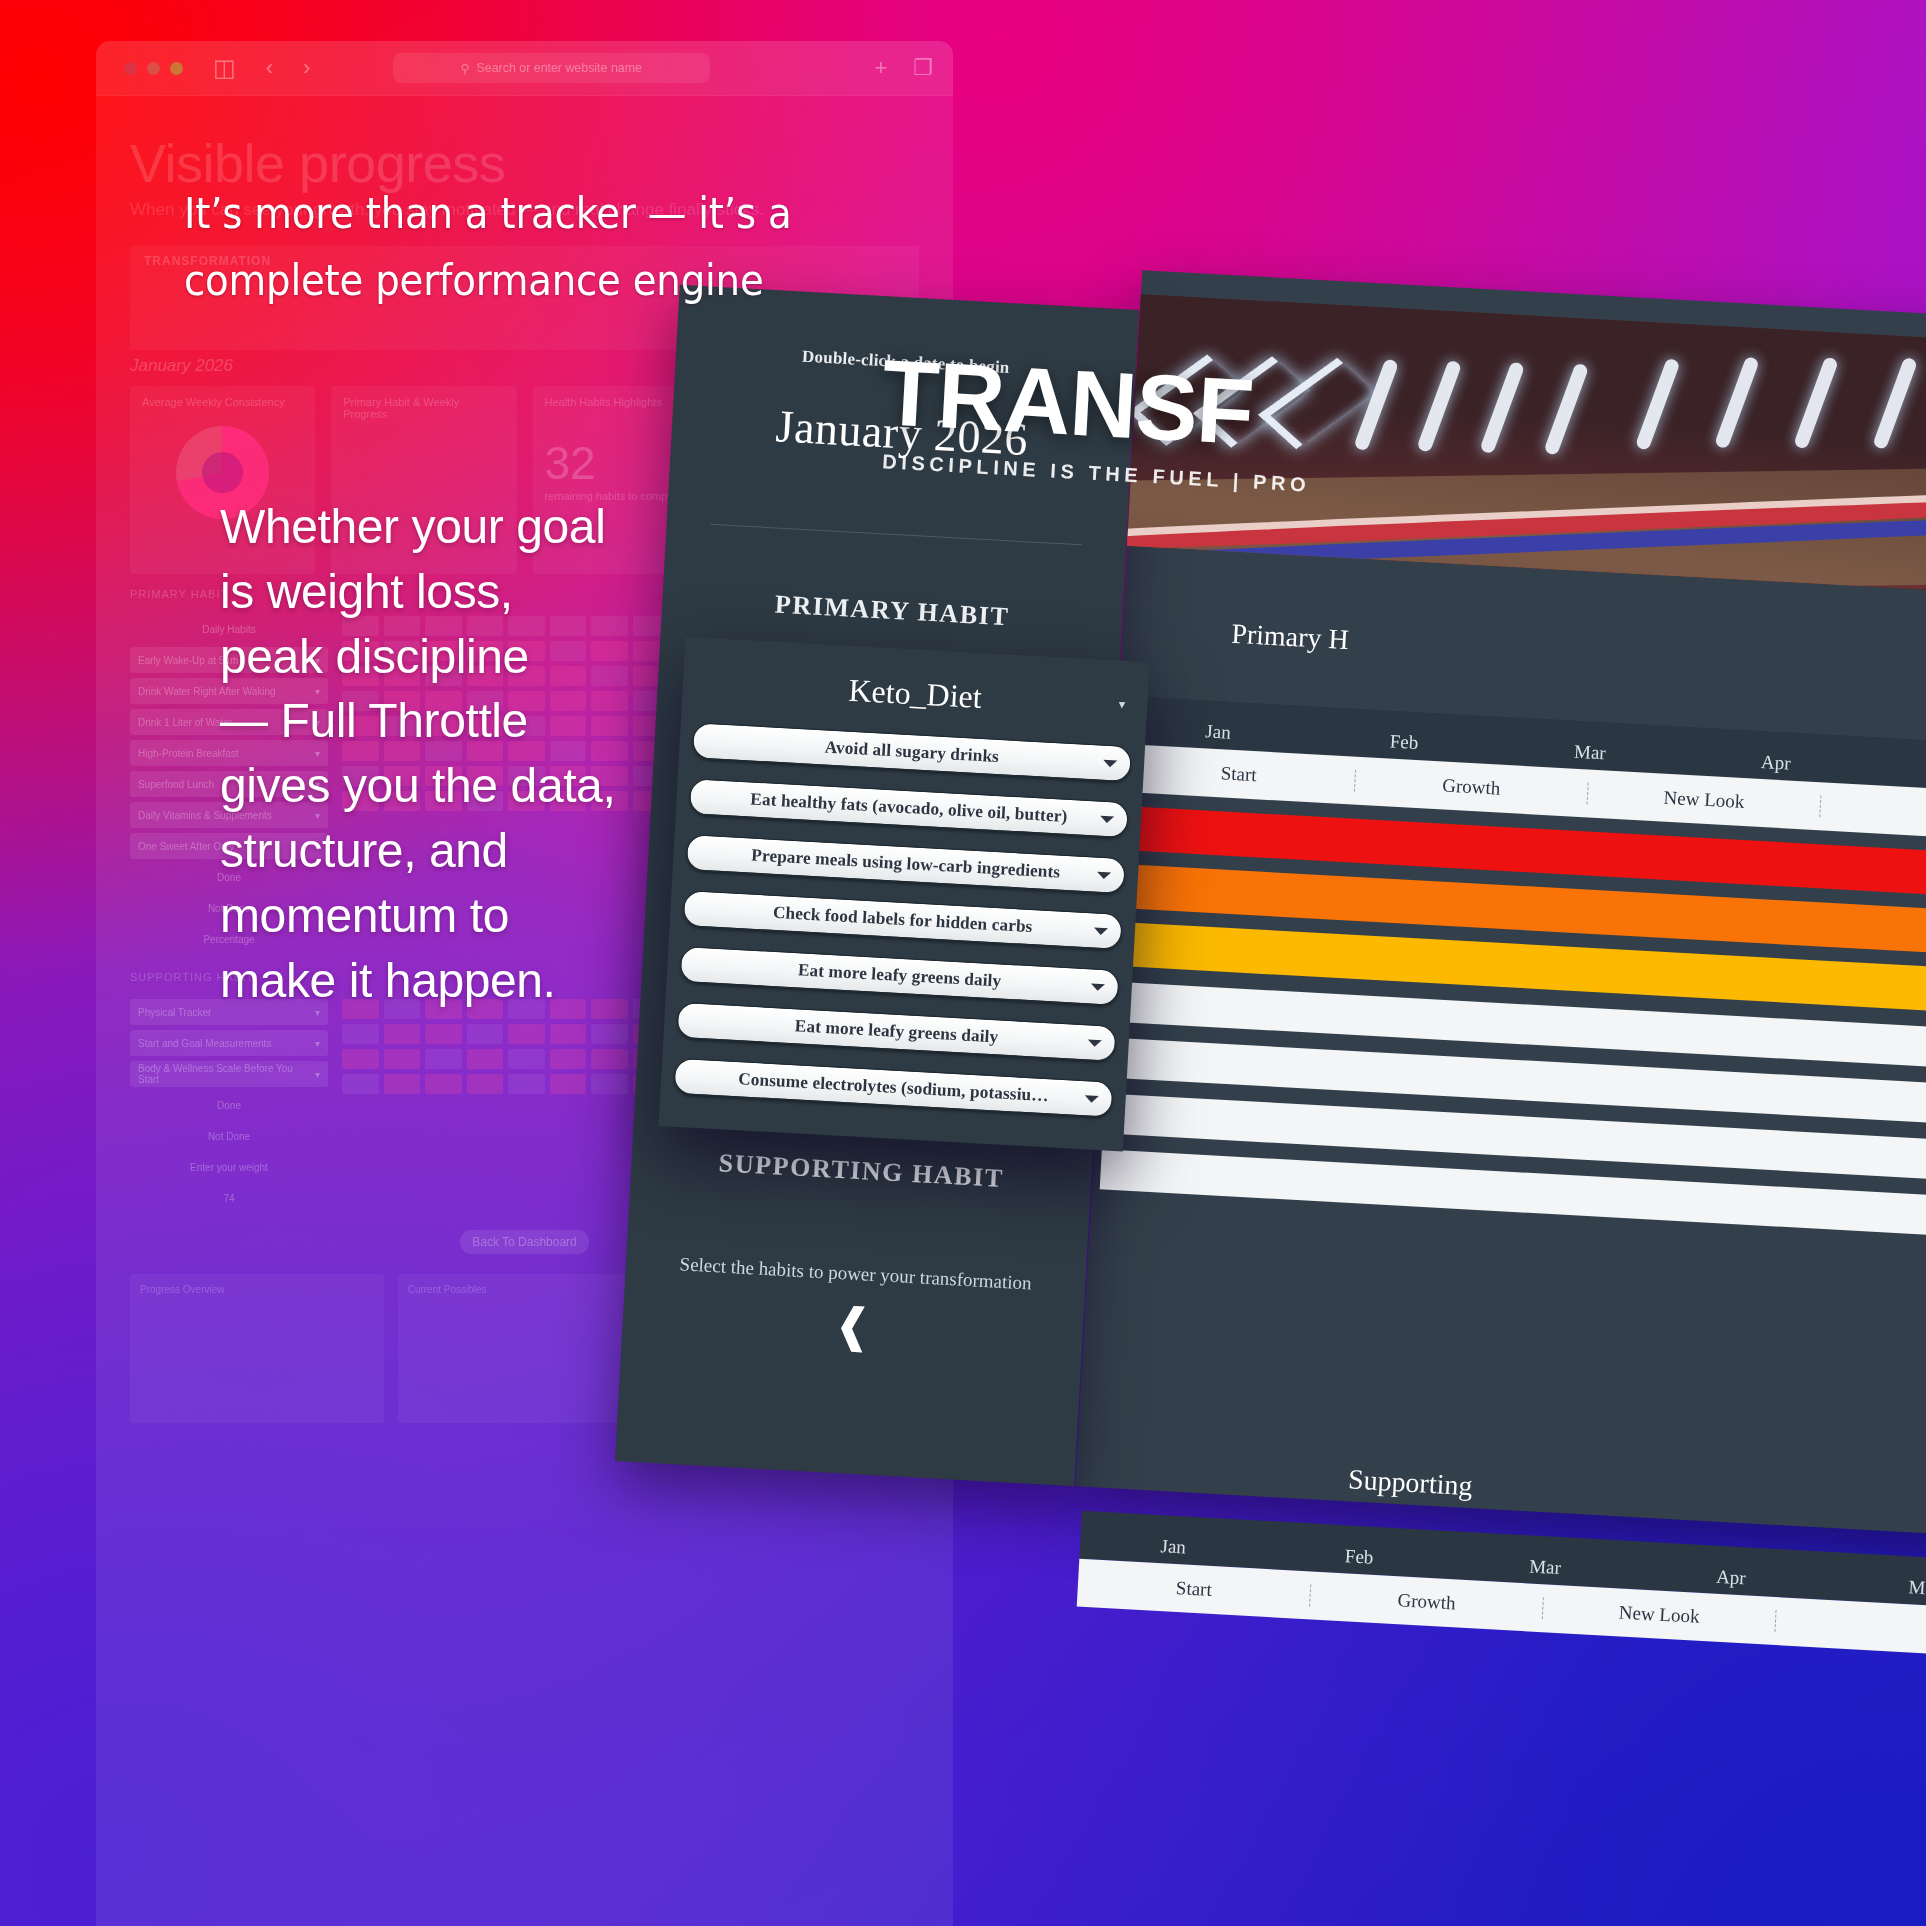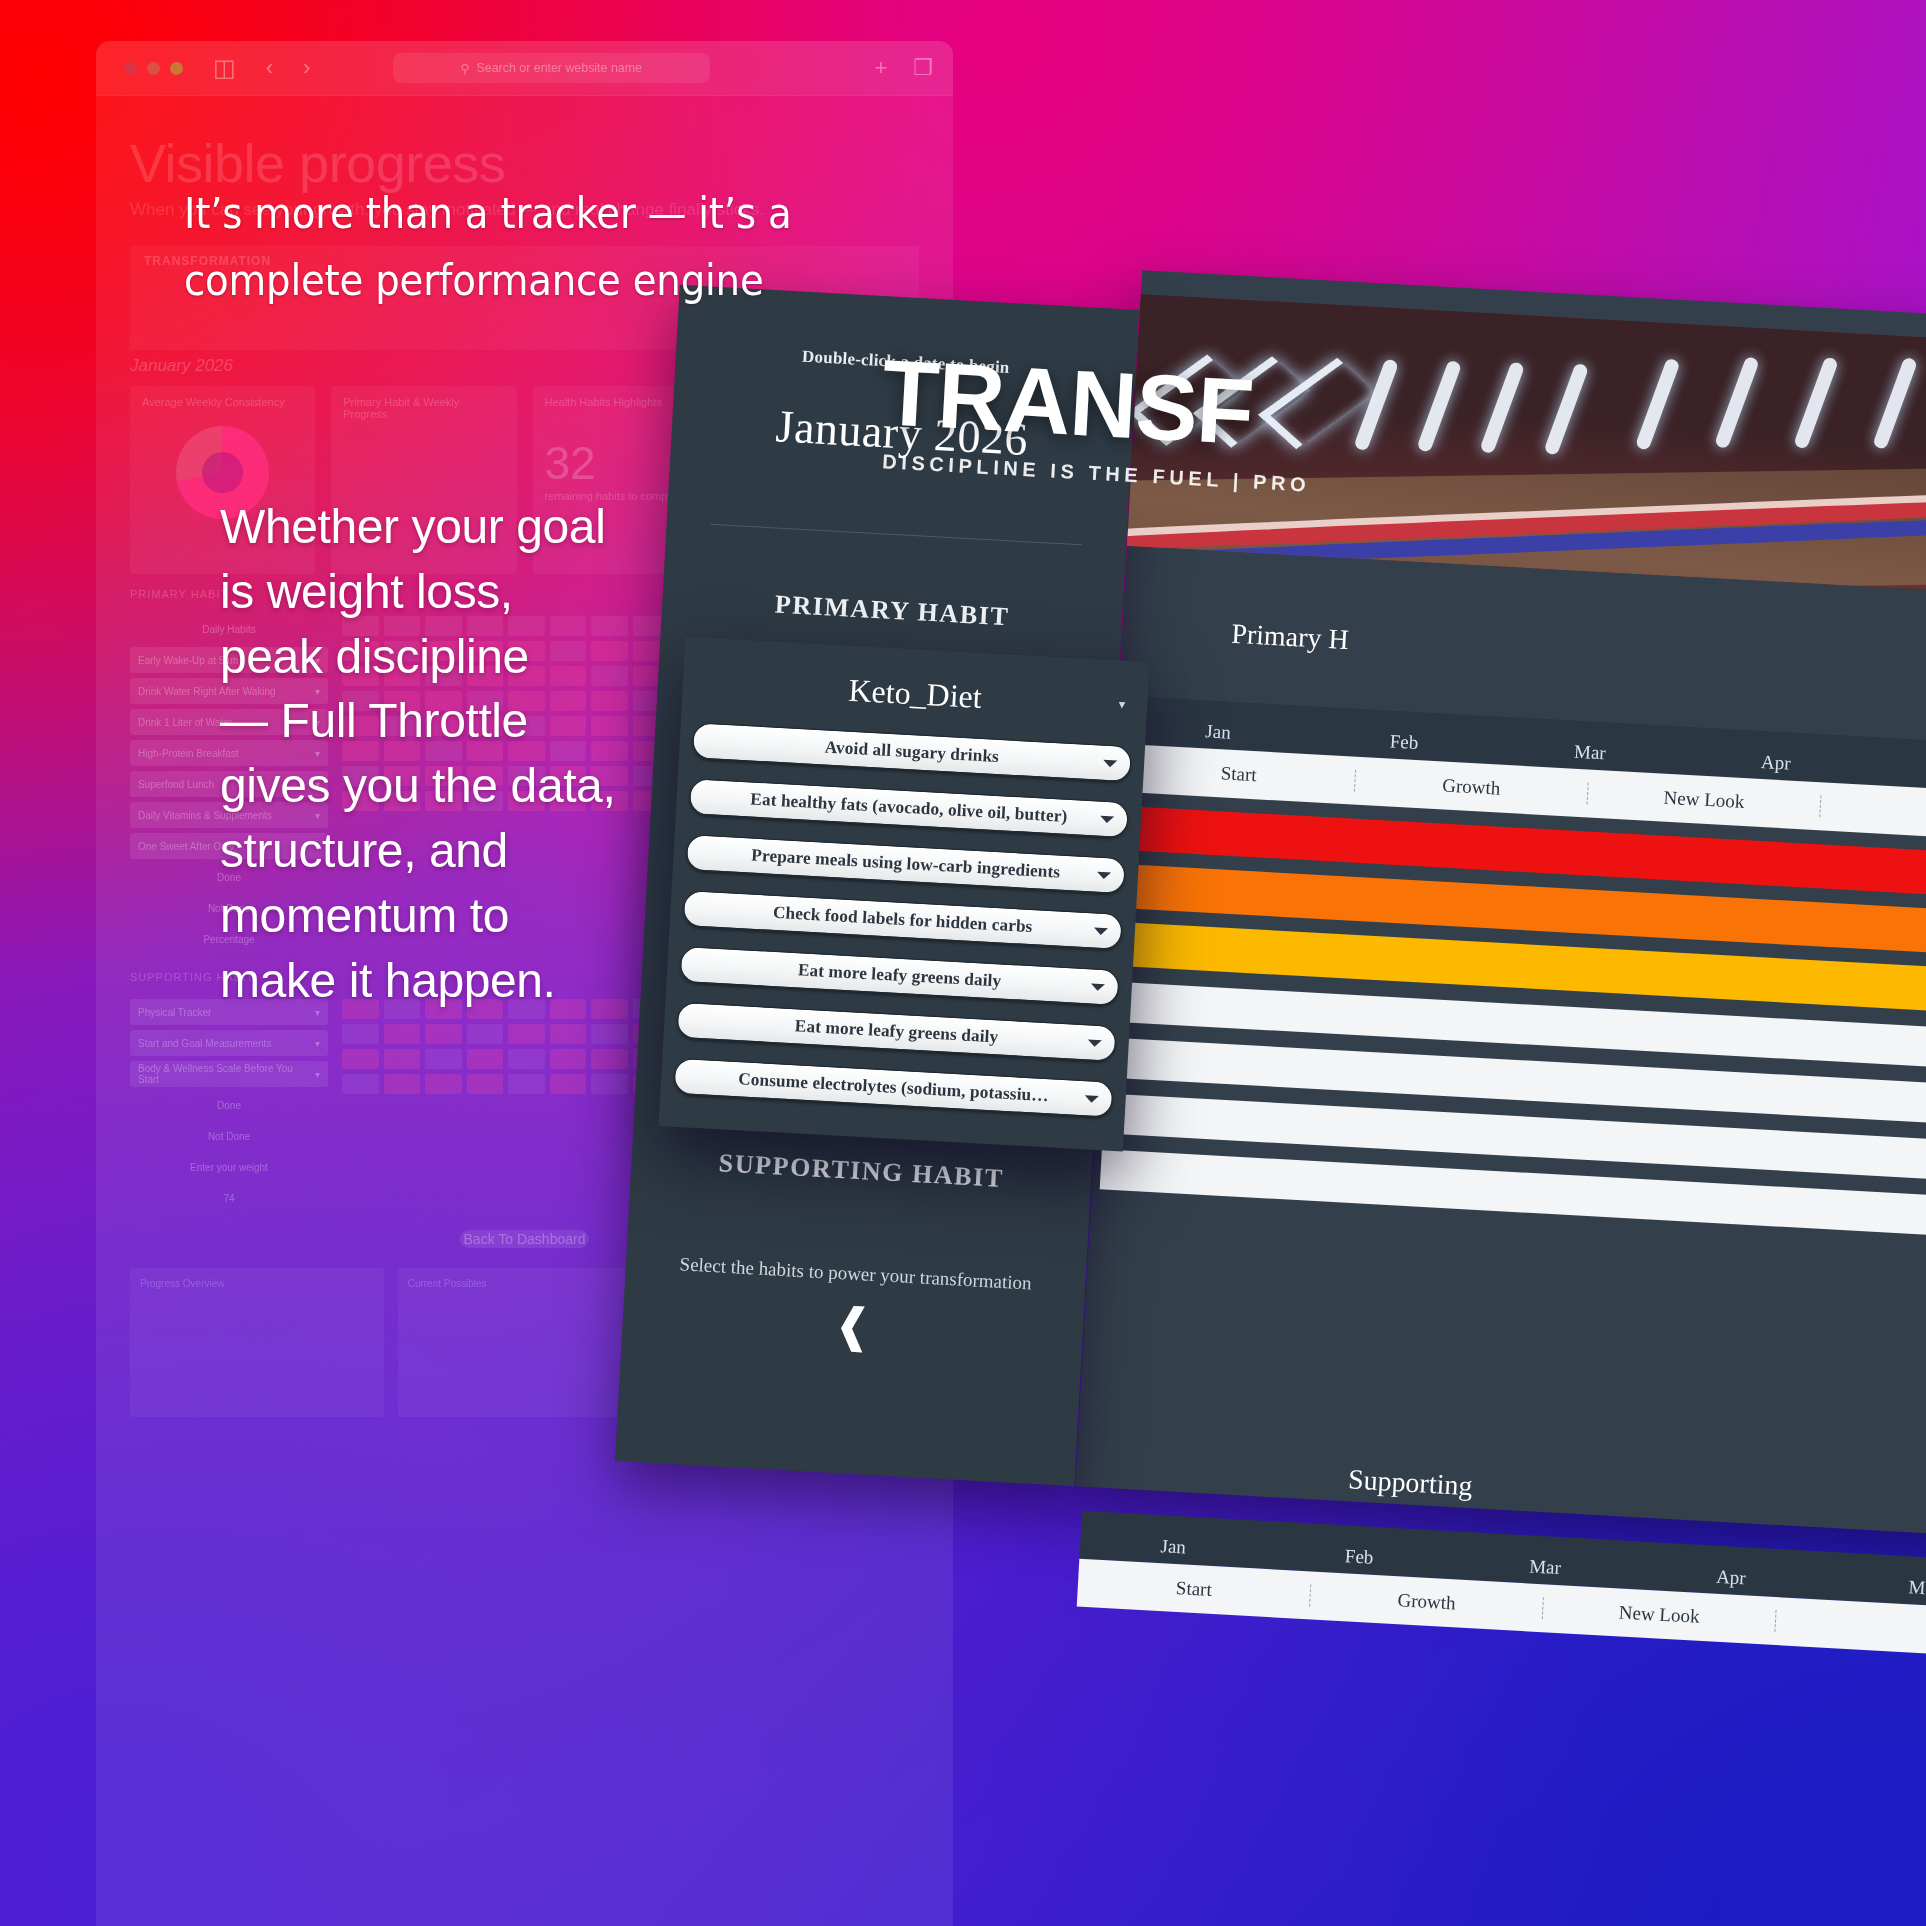--- a/index.html
+++ b/index.html
@@ -104,23 +104,23 @@
   .calrow b.on { background:rgba(255,80,160,.25); }
   .bg-label { font-size:11px; color:rgba(255,255,255,.22); margin:14px 0 6px; letter-spacing:1px; }
 
   .bg-cards { display:flex; gap:14px; margin-top:20px; }
   .bg-card {
     flex:1; height:149px; background:rgba(255,255,255,.05);
     border-radius:4px; padding:10px;
     font-size:10px; color:rgba(255,255,255,.22);
   }
   .pill-btn {
-    margin:14px auto 0; width:129px; height:18px; border-radius:11px;
+    margin:14px auto 0; width:129px; height:24px; border-radius:11px;
     background:rgba(255,255,255,.1); display:flex; align-items:center;
-    justify-content:center; font-size:14px; color:rgba(255,255,255,.3);
+    justify-content:center; font-size:12px; color:rgba(255,255,255,.3);
   }
 
   
   .copy { position:absolute; z-index:40; color:#fff; }
   .copy-top {
     left:184px; top:180px; width:713px;
     font-family:"Liberation Sans Narrow","DejaVu Sans Condensed","Liberation Sans",sans-serif;
     font-size:43px; line-height:1.55; font-weight:400;
     letter-spacing:-0.2px;
     text-shadow:0 1px 3px rgba(60,0,40,.35);

